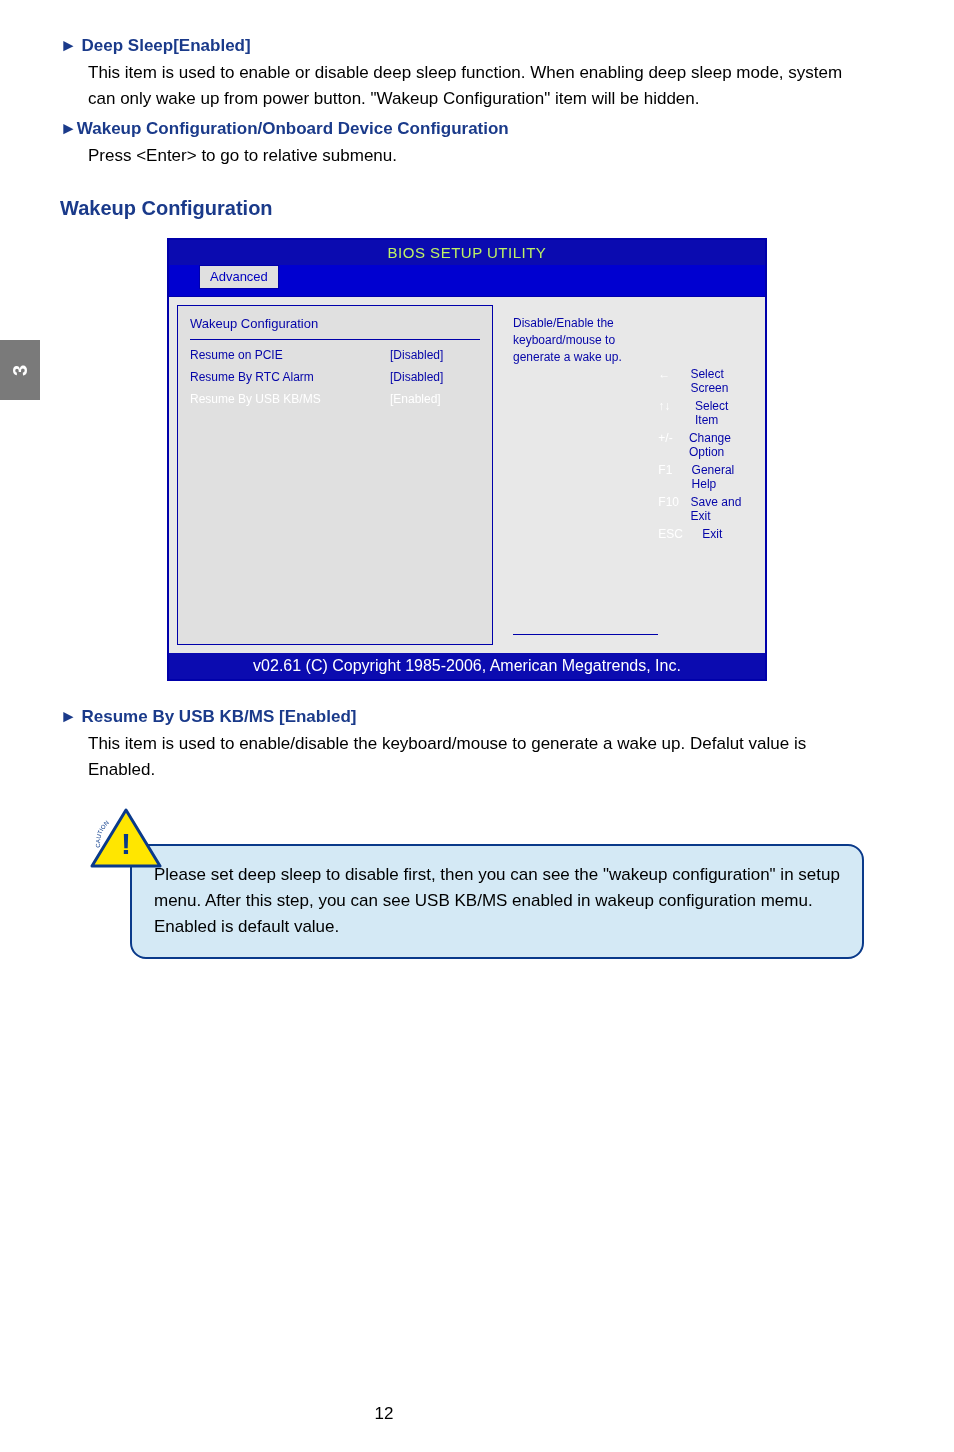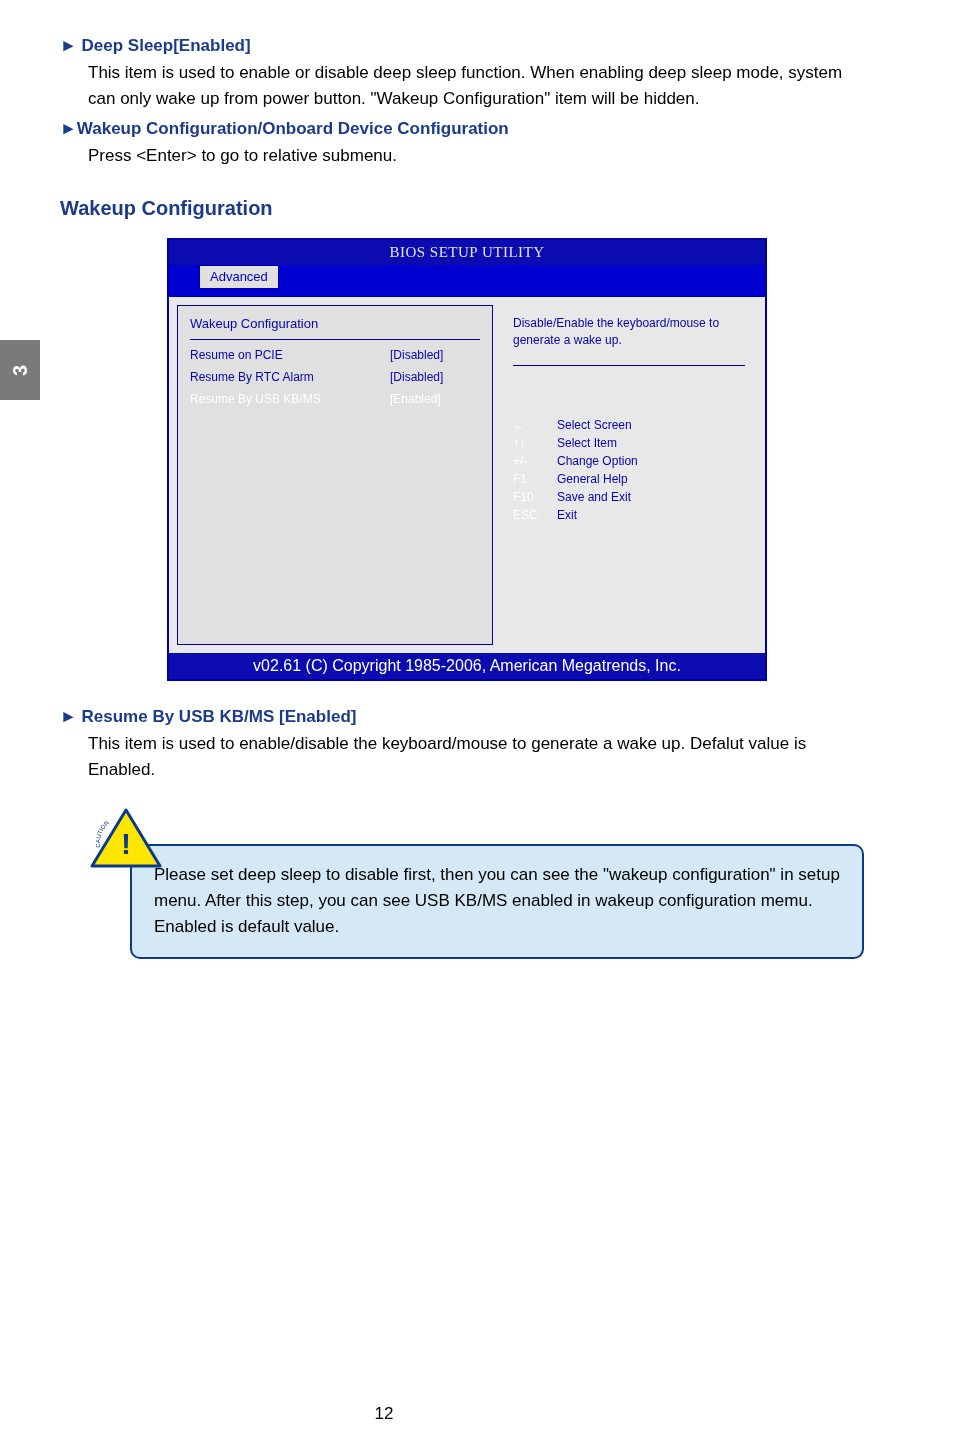--- a/index.html
+++ b/index.html
@@ -52,26 +52,25 @@
     margin-bottom: 18px;
   }
   .bios-wrap {
     width: 600px;
     margin: 0 auto 26px auto;
     border: 2px solid #0000aa;
     background: #e8e8e8;
   }
   .bios-title {
     background: #0b0bb0;
-    color: #e5e5e5;
+    color: #bef264;
     text-align: center;
     font-size: 15px;
     padding: 4px 0;
     letter-spacing: 0.5px;
-    font-family: Liberation Serif, serif;
   }
   .bios-tabs {
     background: #0000d0;
     height: 31px;
     position: relative;
   }
   .bios-tab {
     position: absolute;
     left: 30px;
     top: 0;
@@ -93,21 +92,20 @@
     padding: 10px 12px;
     background: #e0e0e0;
     min-height: 340px;
   }
   .bios-right {
     flex: 1;
     margin: 8px 8px 8px 4px;
     padding: 10px 12px;
     min-height: 340px;
     display: flex;
-    flex-direction: column;
     justify-content: flex-start;
   }
   .bios-section-title {
     color: #0505a8;
     font-size: 13px;
     margin-bottom: 2px;
     border-bottom: 1px solid #0000aa;
     padding-bottom: 8px;
   }
   .bios-row {
@@ -162,21 +160,21 @@
   }
   .caution-wrap {
     position: relative;
     margin-top: 60px;
     margin-left: 30px;
     margin-right: 10px;
   }
   .caution-box {
     background: #d4e9f5;
     border: 2px solid #0a3a8a;
-    border-radius: 10px;
+    border-radius: 16px;
     padding: 16px 22px;
     font-size: 17px;
     line-height: 1.55;
     margin-left: 40px;
   }
   .caution-triangle {
     position: absolute;
     left: 0px;
     top: -36px;
     width: 72px;

